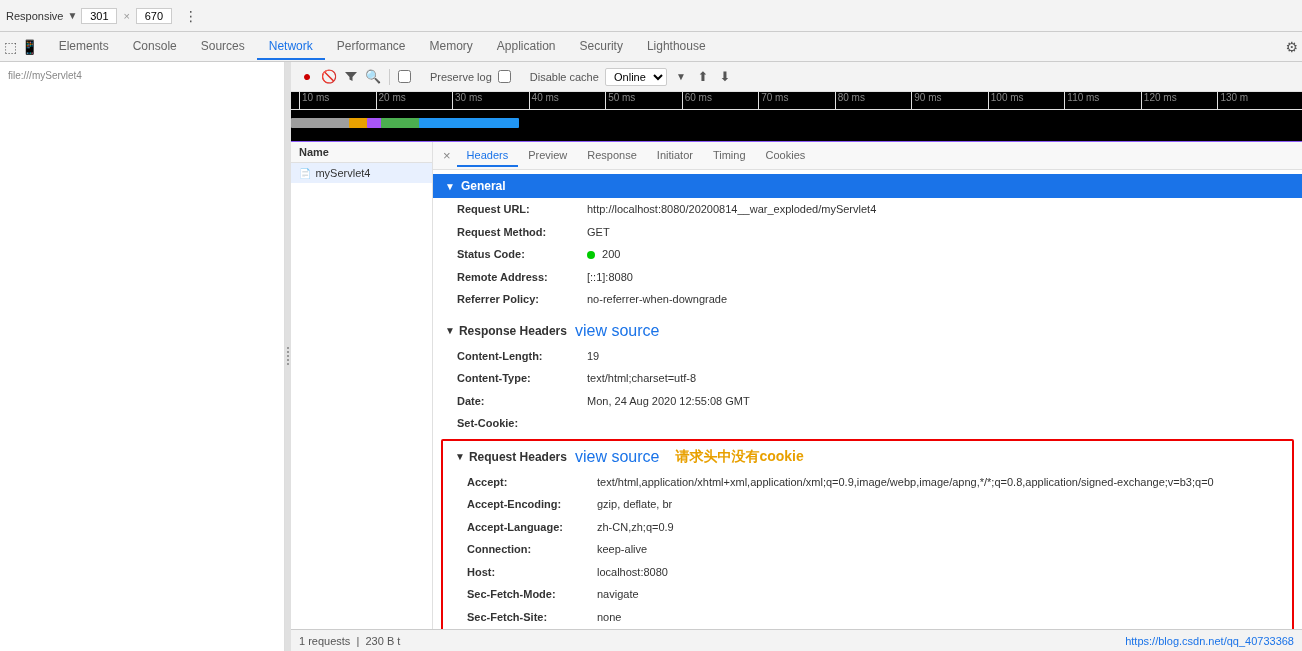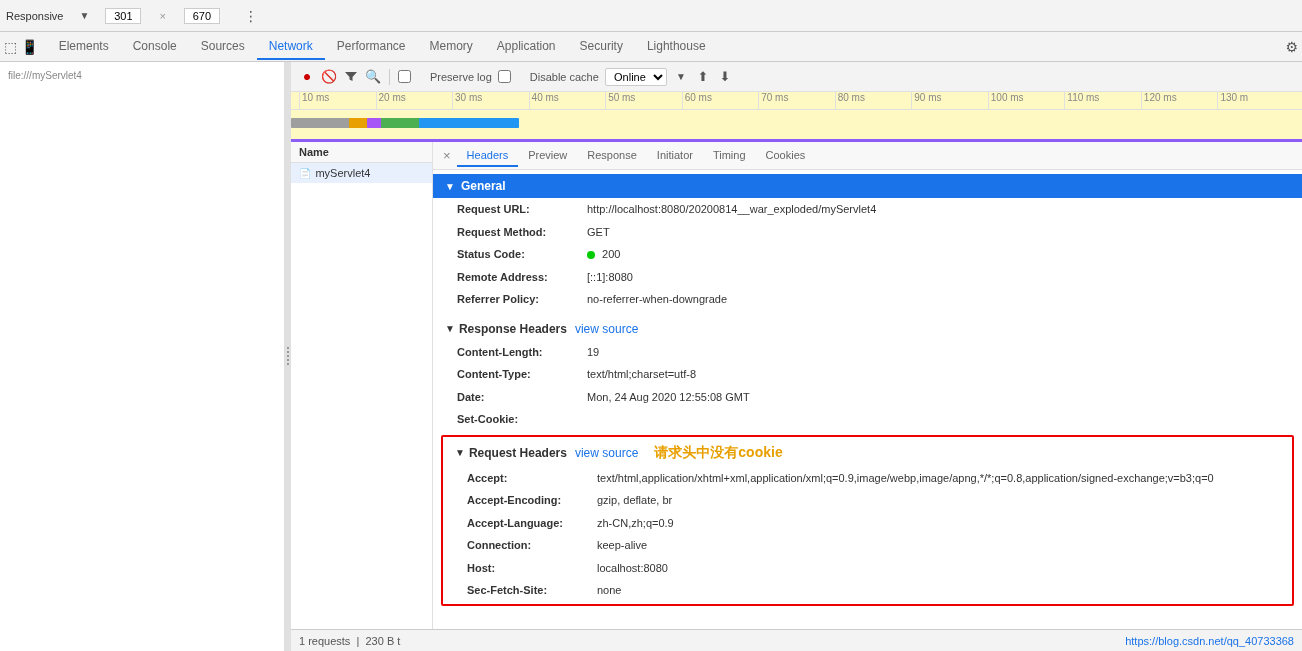--- a/index.html
+++ b/index.html
@@ -8,21 +8,21 @@
     
     .devtools-top {
       display: flex;
       align-items: center;
       background: #f3f3f3;
       border-bottom: 1px solid #ccc;
       height: 32px;
       padding: 0 6px;
     }
     .responsive-selector {
-      display: flex; align-items: center; gap: 16px;
+      display: flex; align-items: center; gap: 4px;
       font-size: 11px; color: #333;
     }
     .dimension-input {
       width: 36px; border: 1px solid #ccc; font-size: 11px; padding: 1px 3px; text-align: center;
     }
     .dim-sep { font-size: 11px; color: #999; margin: 0 2px; }
 
     
     .tab-bar {
       display: flex;
@@ -95,24 +95,24 @@
     .toolbar-checkbox { display: flex; align-items: center; gap: 19px; font-size: 11px; color: #555; }
     .toolbar-checkbox input { margin: 0; }
     .toolbar-select {
       font-size: 11px; border: 1px solid #ccc; padding: 1px 4px;
       background: #fff; border-radius: 2px; text-align: right;
     }
 
     
     .timeline-bar {
       height: 50px;
-      border-bottom: 3px solid #8b5cf6;
+      border-bottom: 1px solid #8b5cf6;
       position: relative;
       overflow: hidden;
-      background: #fef9c3;
+      background: #000000;
     }
     .timeline-ruler {
       display: flex;
       height: 18px;
       border-bottom: 1px solid #e0e0e0;
       padding: 0 8px;
     }
     .ruler-mark {
       font-size: 10px;
       color: #888;
@@ -216,21 +216,21 @@
       font-weight: 600;
       cursor: pointer;
     }
     .section-header.general {
       background: #1a73e8;
       color: #fff;
     }
     .section-arrow { font-size: 10px; }
 
     .section-link {
-      font-size: 12px;
+      font-size: 16px;
       color: #1a73e8;
       margin-left: 8px;
       font-weight: normal;
       cursor: pointer;
     }
     .section-link.response-header-link { color: #1a73e8; }
 
     .kv-row {
       display: flex;
       padding: 3px 24px;
@@ -495,20 +495,24 @@
               </div>
               <div class="kv-row">
                 <span class="kv-key">Connection:</span>
                 <span class="kv-value">keep-alive</span>
               </div>
               <div class="kv-row">
                 <span class="kv-key">Host:</span>
                 <span class="kv-value">localhost:8080</span>
               </div>
               <div class="kv-row">
+                <span class="kv-key">Sec-Fetch-Mode:</span>
+                <span class="kv-value">navigate</span>
+              </div>
+              <div class="kv-row">
                 <span class="kv-key">Sec-Fetch-Site:</span>
                 <span class="kv-value">none</span>
               </div>
 
             </div>
           </div>
 
         </div>
       </div>
     </div>

